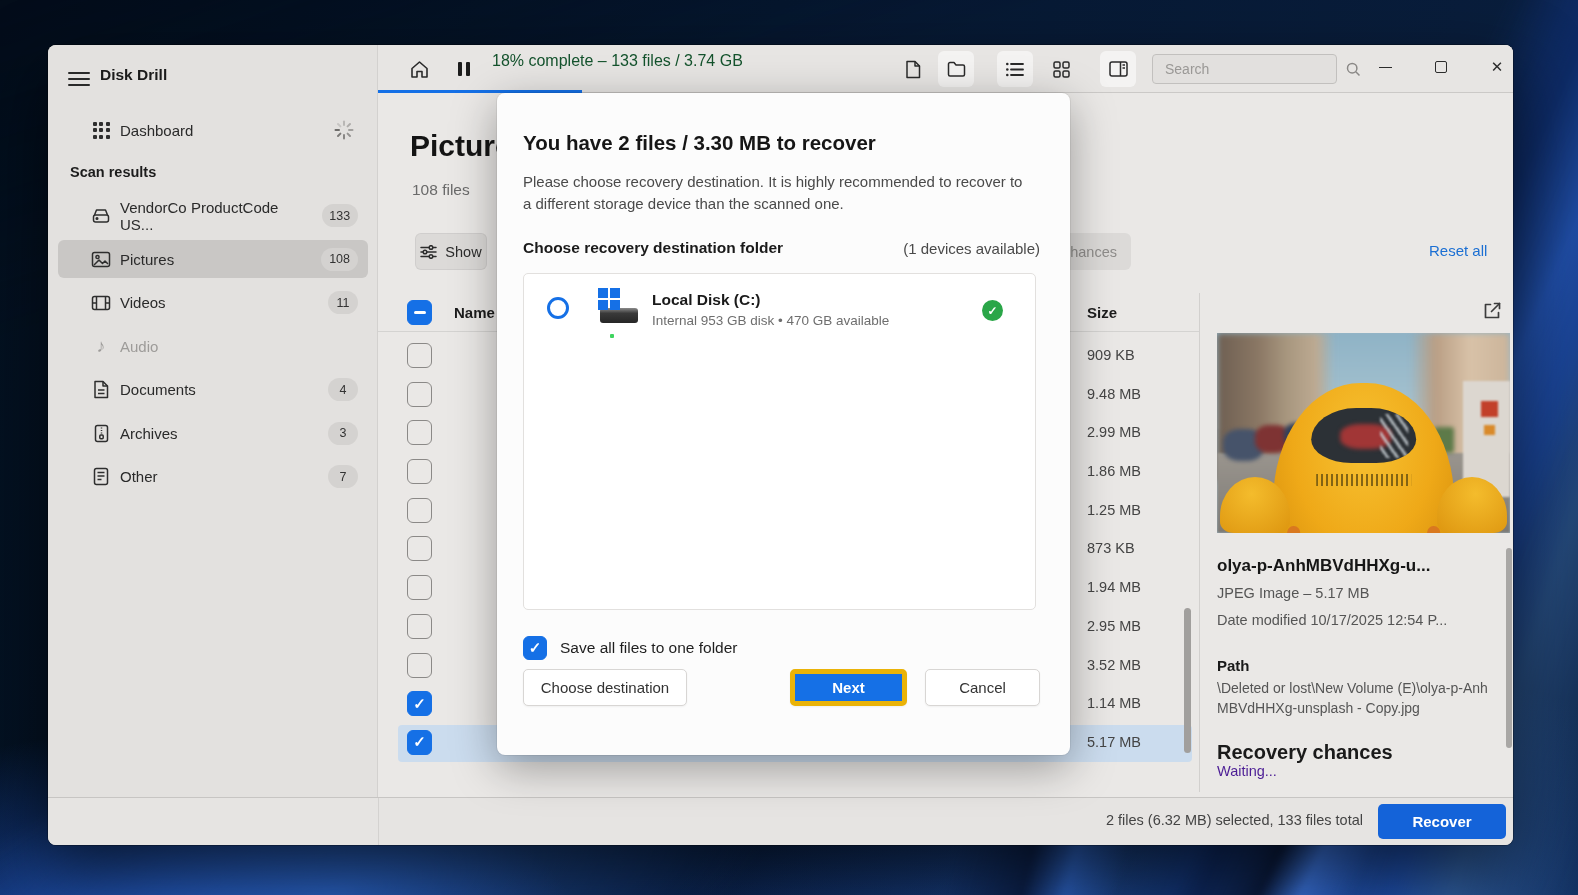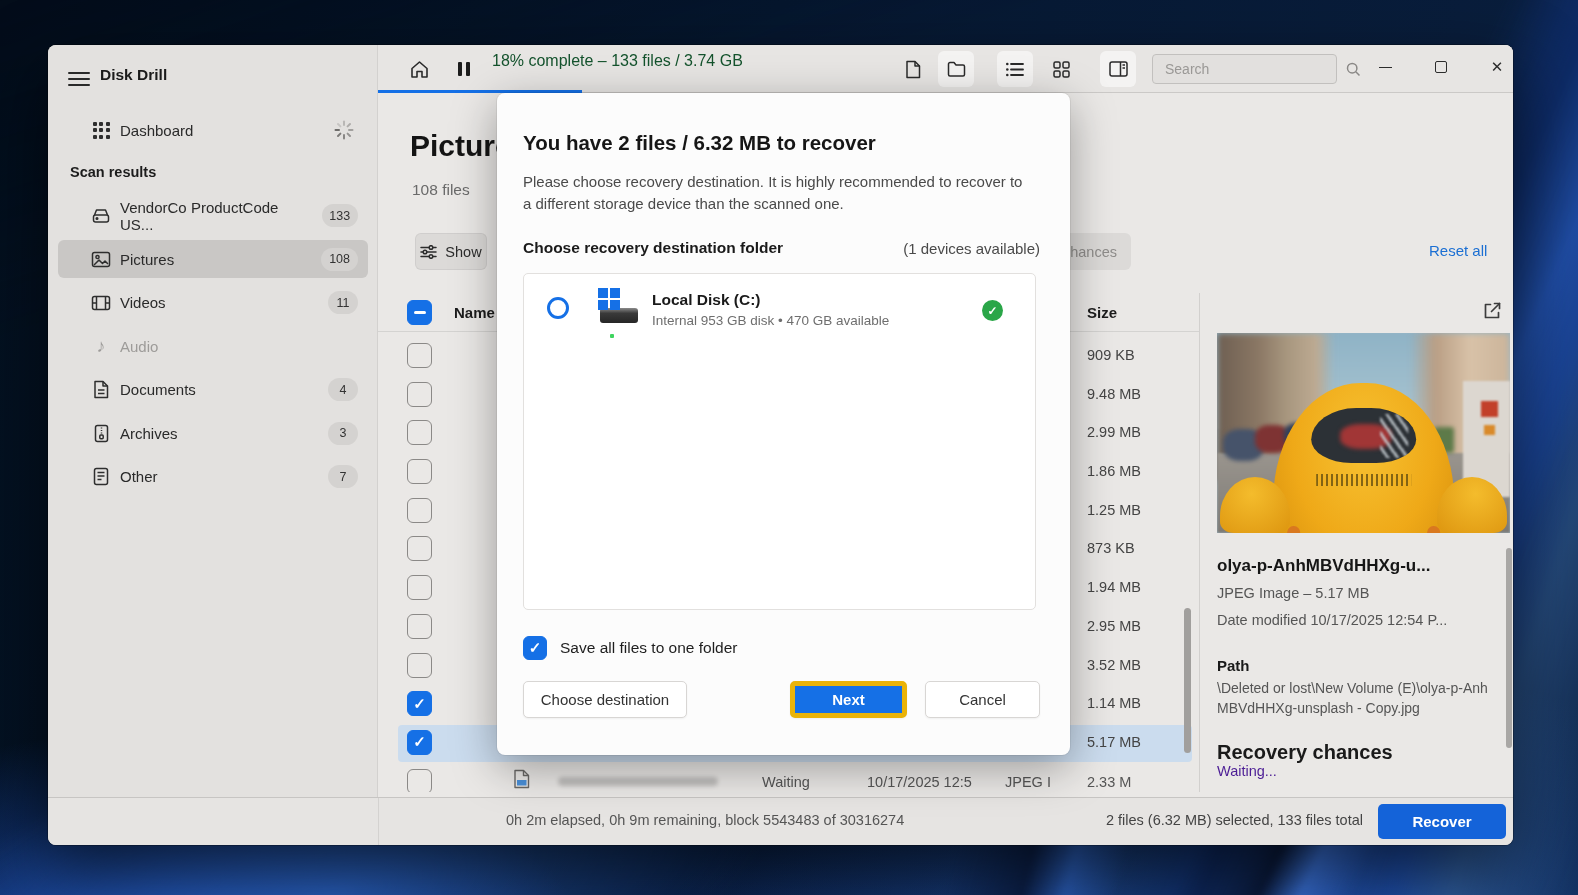--- a/index.html
+++ b/index.html
@@ -183,21 +183,21 @@
     grid-template-columns:10px 10px; grid-template-rows:10px 10px; gap:2px; }
   .win-logo span { background:#1570e6; }
   .dev-name { position:absolute; left:128px; top:17px; font-size:15.5px; font-weight:700; color:#1a1a1a; }
   .dev-details { position:absolute; left:128px; top:39px; font-size:13.5px; color:#6e6e6e; }
   .dev-ok { position:absolute; right:32px; top:26px; width:21px; height:21px; border-radius:50%; background:#2aa648;
     display:flex; align-items:center; justify-content:center; color:#fff; font-size:12px; font-weight:700; }
   .dev-ok::after { content:"✓"; }
   .save-row { position:absolute; left:26px; top:543px; display:flex; align-items:center; gap:13px; }
   .save-row .checkbox { width:24px; height:24px; }
   .save-label { font-size:15.5px; color:#1e1e1e; }
-  .dlg-btn { position:absolute; top:588px; height:37px; border-radius:5px; font-size:15px; font-family:inherit;
+  .dlg-btn { position:absolute; top:576px; height:37px; border-radius:5px; font-size:15px; font-family:inherit;
     display:flex; align-items:center; justify-content:center; cursor:pointer;
     background:#fff; border:1px solid #d8d6d4; color:#333; box-shadow:0 1px 2px rgba(0,0,0,.05); }
   .btn-choose { left:26px; width:164px; }
   .btn-next { left:293px; width:117px; background:#1570e6; border:5px solid #eab308; color:#fff; font-weight:600; }
   .btn-cancel { left:428px; width:115px; }
 
   
   .statusbar { position:absolute; left:0; top:752px; width:100%; height:48px; background:#e6e4e2;
     border-top:1px solid #c7c5c3; }
   .sb-main { position:absolute; left:330px; top:0; width:1135px; height:100%; border-left:1px solid rgba(0,0,0,.08); }
@@ -536,35 +536,20 @@
             <span class="checkbox checked"></span>
             <span class="row-size">1.14 MB</span>
           </div>
 
           <div class="file-row selected">
             <span class="row-bg"></span>
             <span class="checkbox checked"></span>
             <span class="row-size">5.17 MB</span>
           </div>
         </div>
-      <div class="partial-row">
-        <span class="checkbox"></span>
-        <span class="pr-icon">
-          <svg width="17" height="20" viewBox="0 0 17 20" fill="none">
-              <path d="M2 1.5 H10.5 L15.5 6.5 V18.5 H2 Z" stroke="#6a6866" stroke-width="1.4" stroke-linejoin="round"></path>
-              <path d="M10.5 1.5 V6.5 H15.5" stroke="#6a6866" stroke-width="1.4" stroke-linejoin="round"></path>
-              <rect x="4" y="11" width="9.5" height="5.5" fill="#4a90d9"></rect>
-            </svg>
-        </span>
-        <span class="pr-smudge"></span>
-        <span class="pr-chances">Waiting</span>
-        <span class="pr-date">10/17/2025 12:5</span>
-        <span class="pr-type">JPEG I</span>
-        <span class="pr-size">2.33 M</span>
-      </div>
     </div>
 
     <div class="list-scrollbar"></div>
     <div class="v-divider"></div>
 
     <div class="panel">
       <div class="ext-icon">
         <svg width="19" height="19" viewBox="0 0 19 19" fill="none" stroke="#3c3c3c" stroke-width="1.7" stroke-linecap="round" stroke-linejoin="round">
             <path d="M7.5 3.5 H2.5 V16.5 H15.5 V11.5"></path>
             <path d="M11.5 2.5 H16.5 V7.5"></path>
@@ -600,21 +585,21 @@
       <div class="p-date">Date modified 10/17/2025 12:54 P...</div>
       <div class="p-pathlbl">Path</div>
       <div class="p-path">\Deleted or lost\New Volume (E)\olya-p-AnhMBVdHHXg-unsplash - Copy.jpg</div>
       <div class="p-chlbl">Recovery chances</div>
       <div class="p-chval">Waiting...</div>
       <div class="panel-scrollbar"></div>
     </div>
   </div>
 
   <div class="dialog">
-    <div class="dlg-title">You have 2 files / 6.32 MB to recover</div>
+    <div class="dlg-title">You have 2 files / 3.30 MB to recover</div>
     <div class="dlg-body">Please choose recovery destination. It is highly recommended to recover to a different storage device than the scanned one.</div>
     <div class="dlg-dest-label">Choose recovery destination folder</div>
     <div class="dlg-devcount">(1 devices available)</div>
 
     <div class="device-box">
       <div>
         <span class="radio"></span>
         <span class="drv-icon">
           <span class="drv-body">
               <span class="drv-led"></span>
@@ -637,18 +622,17 @@
       <span class="save-label">Save all files to one folder</span>
     </div>
 
     <button class="dlg-btn btn-choose">Choose destination</button>
     <button class="dlg-btn btn-next">Next</button>
     <button class="dlg-btn btn-cancel">Cancel</button>
   </div>
 
   <div class="statusbar">
     <div class="sb-main">
-      <div class="sb-status">0h 2m elapsed, 0h 9m remaining, block 5543483 of 30316274</div>
       <div class="sb-selection">2 files (6.32 MB) selected, 133 files total</div>
       <button class="recover-btn">Recover</button>
     </div>
   </div>
 </div>
 
 </body></html>

